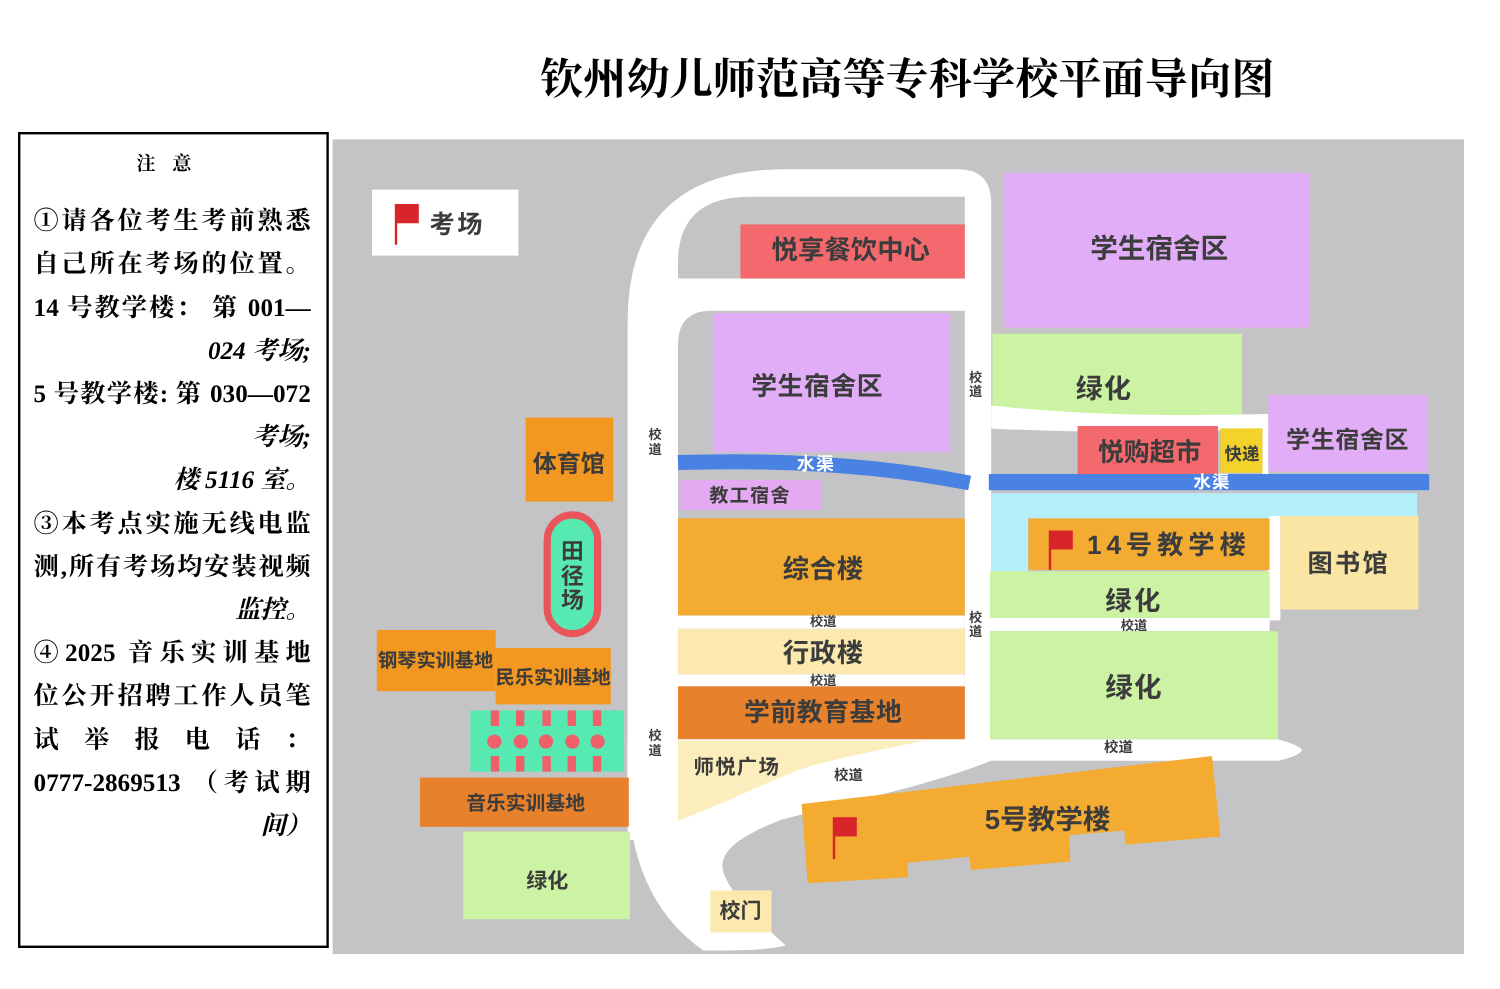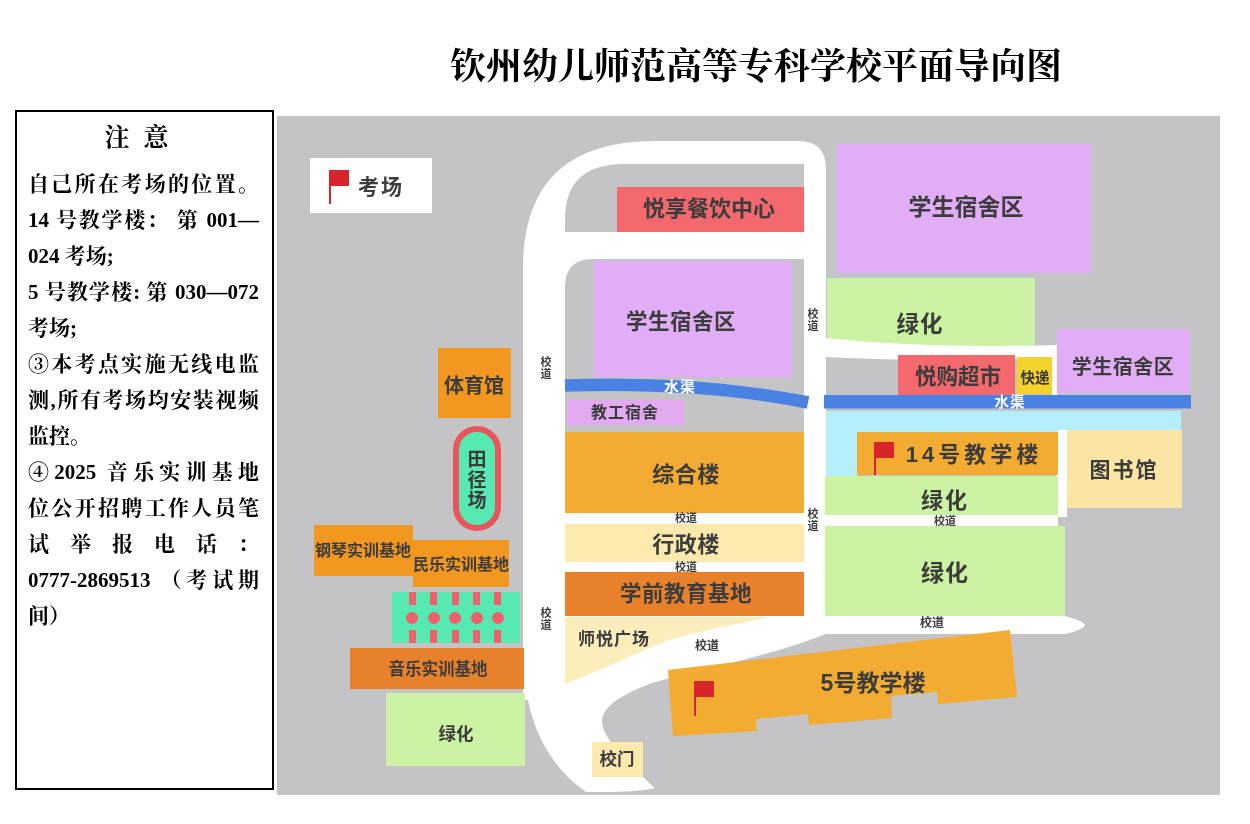--- a/index.html
+++ b/index.html
@@ -4,37 +4,39 @@
 <style>
   html,body{margin:0;padding:0;background:#ffffff;}
   body{width:1250px;height:824px;position:relative;overflow:hidden;
        font-family:"Liberation Sans","Noto Sans CJK SC",sans-serif;}
   .serif{font-family:"Liberation Serif","Noto Serif CJK SC",serif;}
   #title{position:absolute;left:131px;top:38px;width:1250px;text-align:center;
          font-weight:bold;font-size:36px;color:#000;letter-spacing:0px;}
   #panel{position:absolute;left:15px;top:110px;width:231px;height:660px;
          border:2px solid #000;background:#fff;font-weight:bold;color:#000;
          font-size:21px;padding:6px 13px 10px 11px;box-sizing:content-box;}
-  #panel .t{text-align:center;font-size:25px;line-height:40px;letter-spacing:14px;margin-bottom:8px;}
+  #panel .t{text-align:center;font-size:16px;line-height:40px;letter-spacing:14px;margin-bottom:8px;}
   #panel .j{text-align:justify;text-align-last:justify;height:36px;line-height:36px;white-space:nowrap;}
-  #panel .n{text-align:left;height:36px;line-height:36px;white-space:nowrap;}
+  #panel .n{text-align:right;height:36px;line-height:36px;white-space:nowrap;font-style:italic;}
   #map{position:absolute;left:277px;top:116px;}
 </style>
 </head>
 <body>
 
 <div id="title" class="serif">钦州幼儿师范高等专科学校平面导向图</div>
 
 <div id="panel" class="serif">
   <div class="t">注意</div>
+  <div class="j">①请各位考生考前熟悉</div>
   <div class="j">自己所在考场的位置。</div>
   <div class="j">14 号教学楼： 第 001—</div>
   <div class="n">024 考场;</div>
   <div class="j">5 号教学楼: 第 030—072</div>
   <div class="n">考场;</div>
+  <div class="n">楼 5116 室。</div>
   <div class="j">③本考点实施无线电监</div>
   <div class="j">测,所有考场均安装视频</div>
   <div class="n">监控。</div>
   <div class="j">④2025 音乐实训基地</div>
   <div class="j">位公开招聘工作人员笔</div>
   <div class="j">试 举 报 电 话 ：</div>
   <div class="j">0777-2869513 （考试期</div>
   <div class="n">间）</div>
 </div>
 

